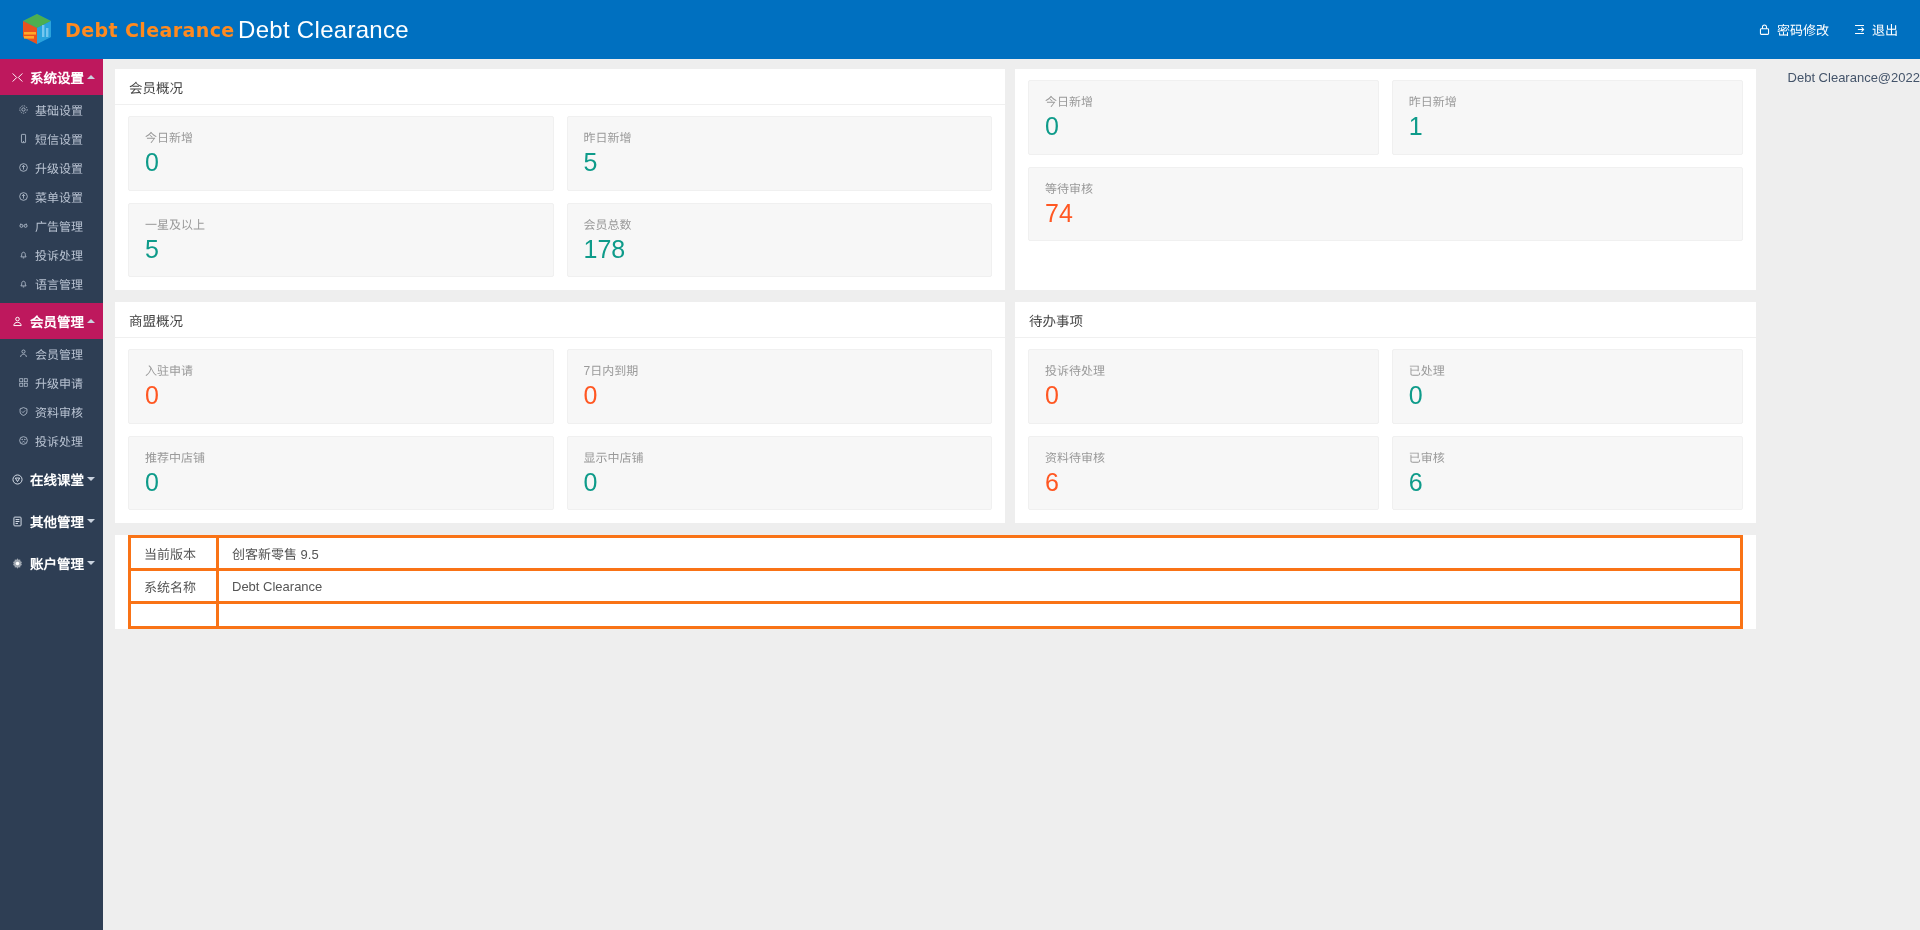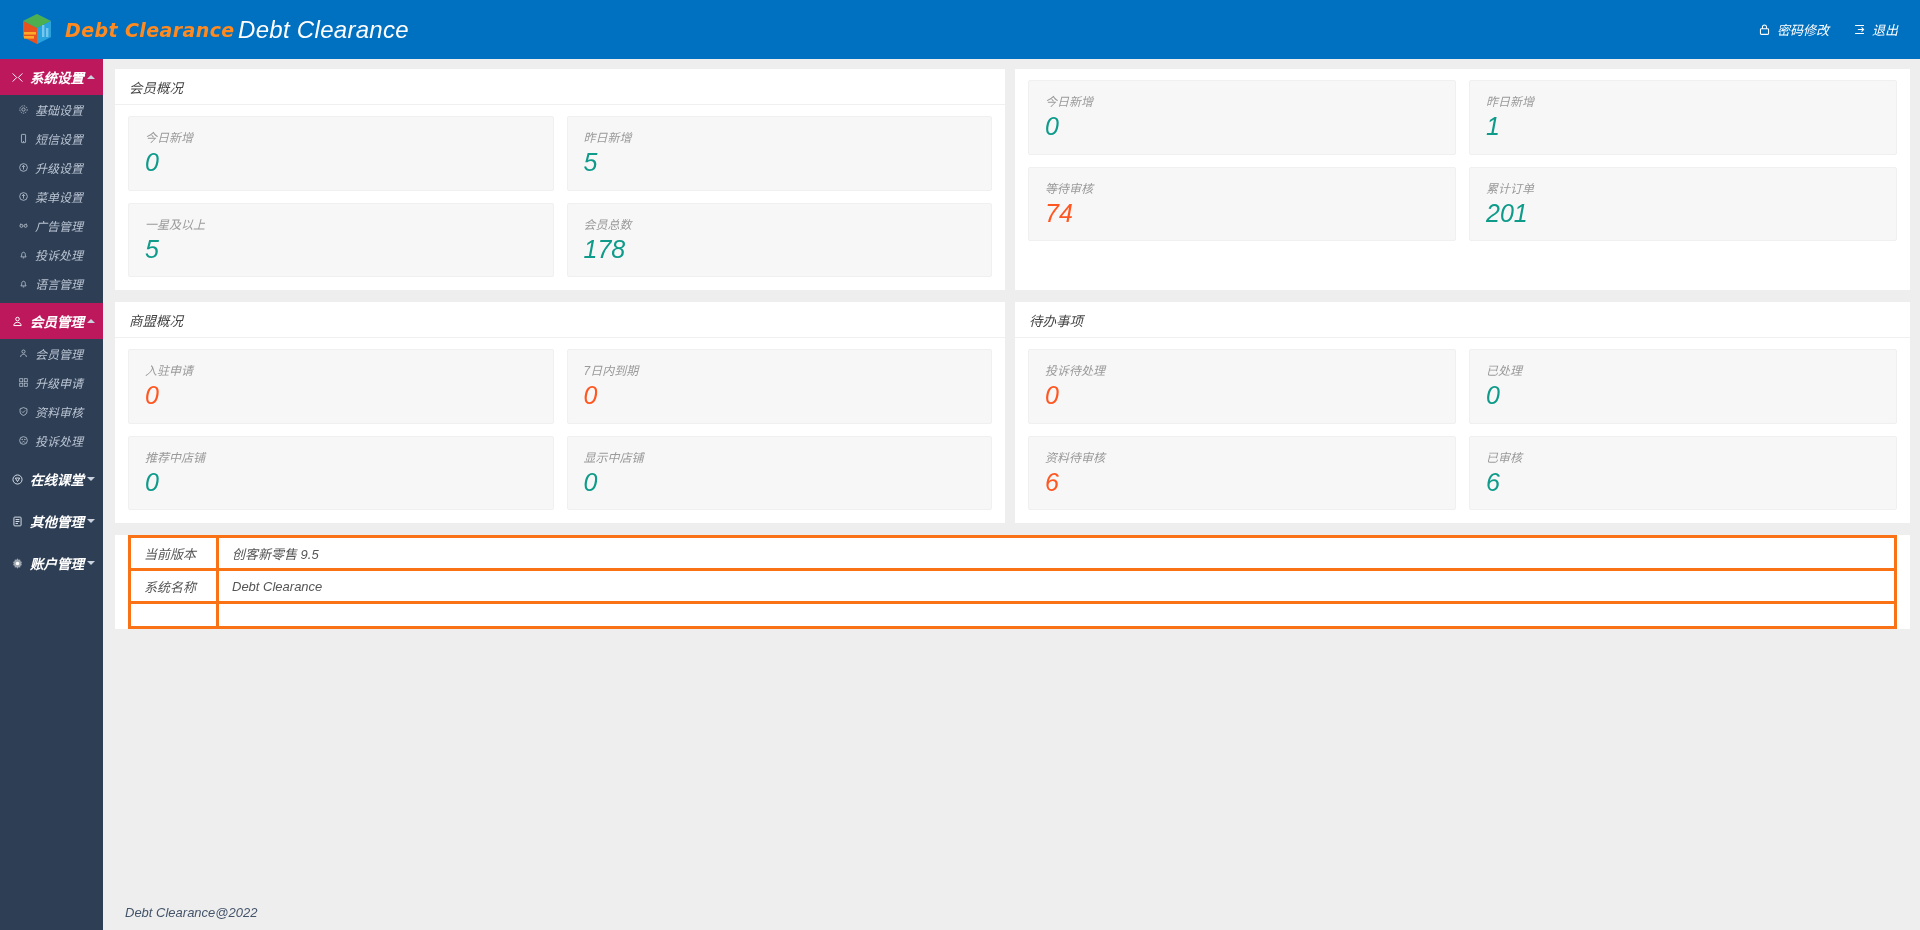--- a/index.html
+++ b/index.html
@@ -2,21 +2,21 @@
 <html lang="zh-CN"><head>
 <meta charset="utf-8">
 <title>Debt Clearance</title>
 <style>
   * { box-sizing: border-box; margin: 0; padding: 0; }
   html, body {
     width: 1920px; height: 930px;
     font-family: "Liberation Sans", "DejaVu Sans", sans-serif;
     background: #eeeeee; overflow: hidden;
   }
-  #app { position: relative; width: 1920px; height: 930px; display: flex; flex-direction: column; font-style: italic; }
+  #app { position: relative; width: 1920px; height: 930px; display: flex; flex-direction: column; }
 
   
   .header {
     height: 59px; min-height: 59px; background: #0070c0;
     display: flex; align-items: center; position: relative; z-index: 5;
   }
   .brand {
     width: 220px; min-width: 220px; height: 59px;
     display: flex; align-items: center; gap: 9px; padding-left: 18px;
   }
@@ -58,21 +58,21 @@
   .caret.down { border-top: 4.5px solid #c9d2de; }
 
   .nav-item {
     display: flex; align-items: center; height: 29px; padding-left: 16px;
     font-size: 12px; color: #b9c3d2; cursor: pointer; white-space: nowrap;
   }
   .nav-item .n-ico { width: 14px; flex: 0 0 14px; display: flex; justify-content: center; }
   .nav-item .n-label { margin-left: 5px; }
 
   
-  .content { flex: 1; display: flex; flex-direction: column; min-width: 0; background: #eeeeee; }
+  .content { flex: 1; display: flex; flex-direction: row; min-width: 0; background: #eeeeee; }
   .content-scroll { flex: 1; padding: 10px 10px 0 12px; overflow: hidden; }
 
   .grid-row { display: flex; gap: 10px; margin-bottom: 12px; }
   .col-left { width: 890px; min-width: 890px; }
   .col-right { flex: 1; }
 
   .panel { background: #ffffff; }
   .panel-head {
     height: 36px; display: flex; align-items: center; padding: 0 14px;
     font-size: 13.5px; color: #444444; border-bottom: 1px solid #f0f0f0;
@@ -349,24 +349,20 @@
                 <div class="stat-box">
                   <div class="stat-label">昨日新增</div>
                   <div class="stat-value v-teal">1</div>
                 </div>
               </div>
               <div class="stat-row">
                 <div class="stat-box">
                   <div class="stat-label">等待审核</div>
                   <div class="stat-value v-orange">74</div>
                 </div>
-                <div class="stat-box">
-                  <div class="stat-label">累计订单</div>
-                  <div class="stat-value v-teal">201</div>
-                </div>
               </div>
             </div>
           </div>
         </div>
 
         <div class="grid-row">
           <div class="col-left panel">
             <div class="panel-head">商盟概况</div>
             <div class="panel-body">
               <div class="stat-row">

